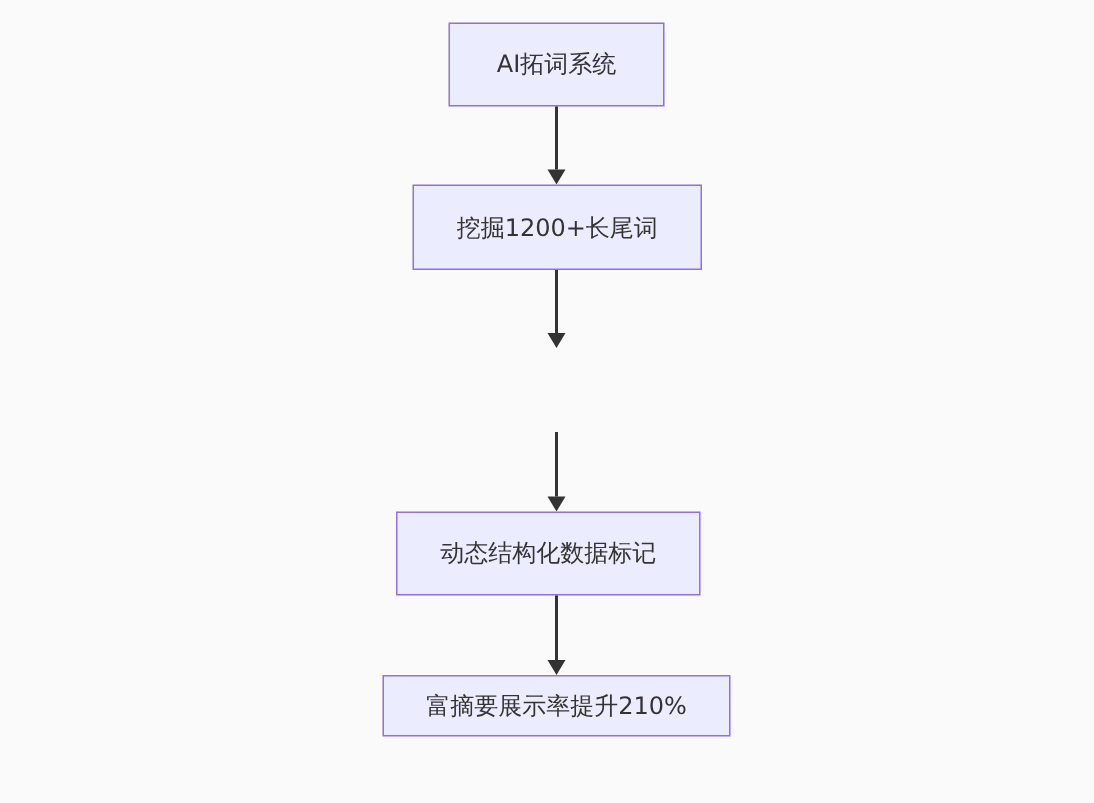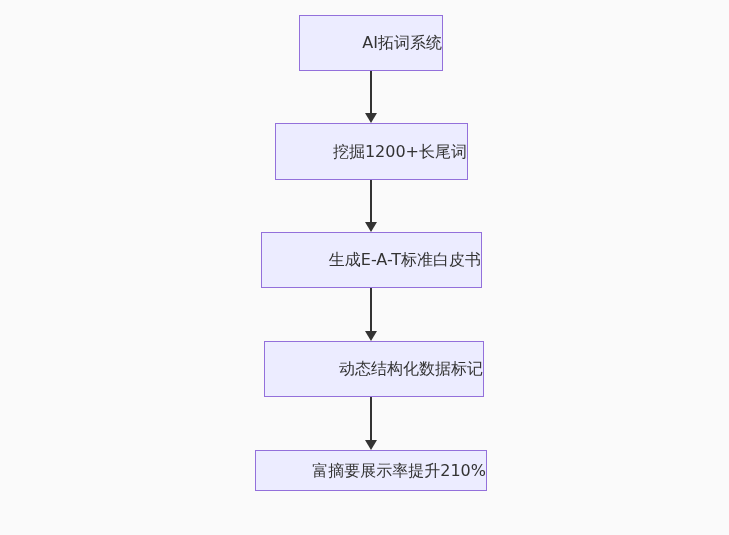--- a/index.html
+++ b/index.html
@@ -21,28 +21,28 @@
   .node {
     position: absolute;
     box-sizing: border-box;
     background: #ECECFF;
     border: 1px solid #9370DB;
     color: #333333;
     font-size: 16px;
     line-height: 1;
     display: flex;
     align-items: center;
-    justify-content: flex-end;
+    justify-content: center;
     text-align: center;
     white-space: nowrap;
   }
   .node-1 { left: 299px; top: 15px;  width: 144px; height: 56px; }
   .node-2 { left: 275px; top: 123px; width: 193px; height: 57px; }
   .node-3 { left: 261px; top: 232px; width: 221px; height: 56px; }
-  .node-4 { left: 264px; top: 341px; width: 220px; height: 56px; }
+  .node-4 { left: 264px; top: 341px; width: 203px; height: 56px; }
   .node-5 { left: 255px; top: 450px; width: 232px; height: 41px; }
   .edge {
     position: absolute;
     left: 365px;
     width: 12px;
     display: flex;
     flex-direction: column;
     align-items: center;
   }
   .edge-1 { top: 71px;  height: 52px; }
@@ -78,23 +78,20 @@
 
   <div class="node node-2">
     <span>挖掘1200+长尾词</span>
   </div>
 
   <div class="edge edge-2">
     <div class="line"></div>
     <div class="head"></div>
   </div>
 
-  <div class="node node-3">
-    <span>生成E-A-T标准白皮书</span>
-  </div>
 
   <div class="edge edge-3">
     <div class="line"></div>
     <div class="head"></div>
   </div>
 
   <div class="node node-4">
     <span>动态结构化数据标记</span>
   </div>
 

